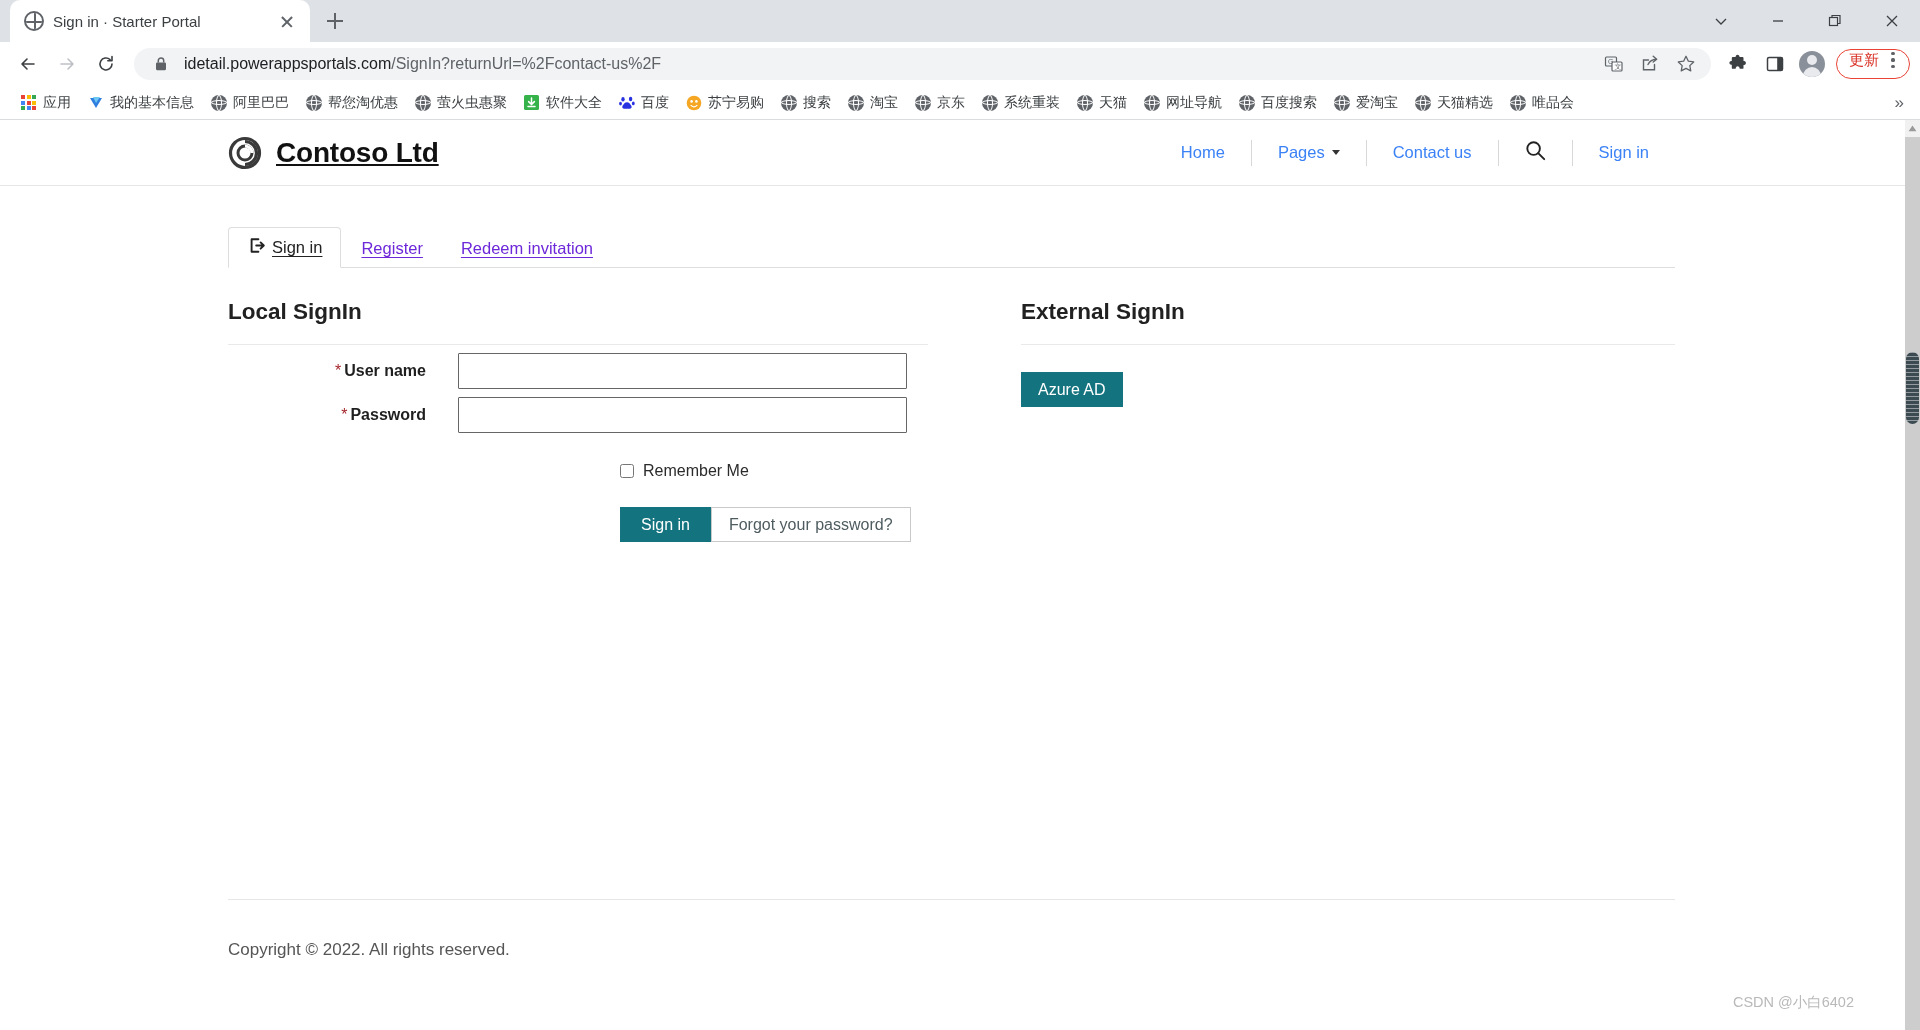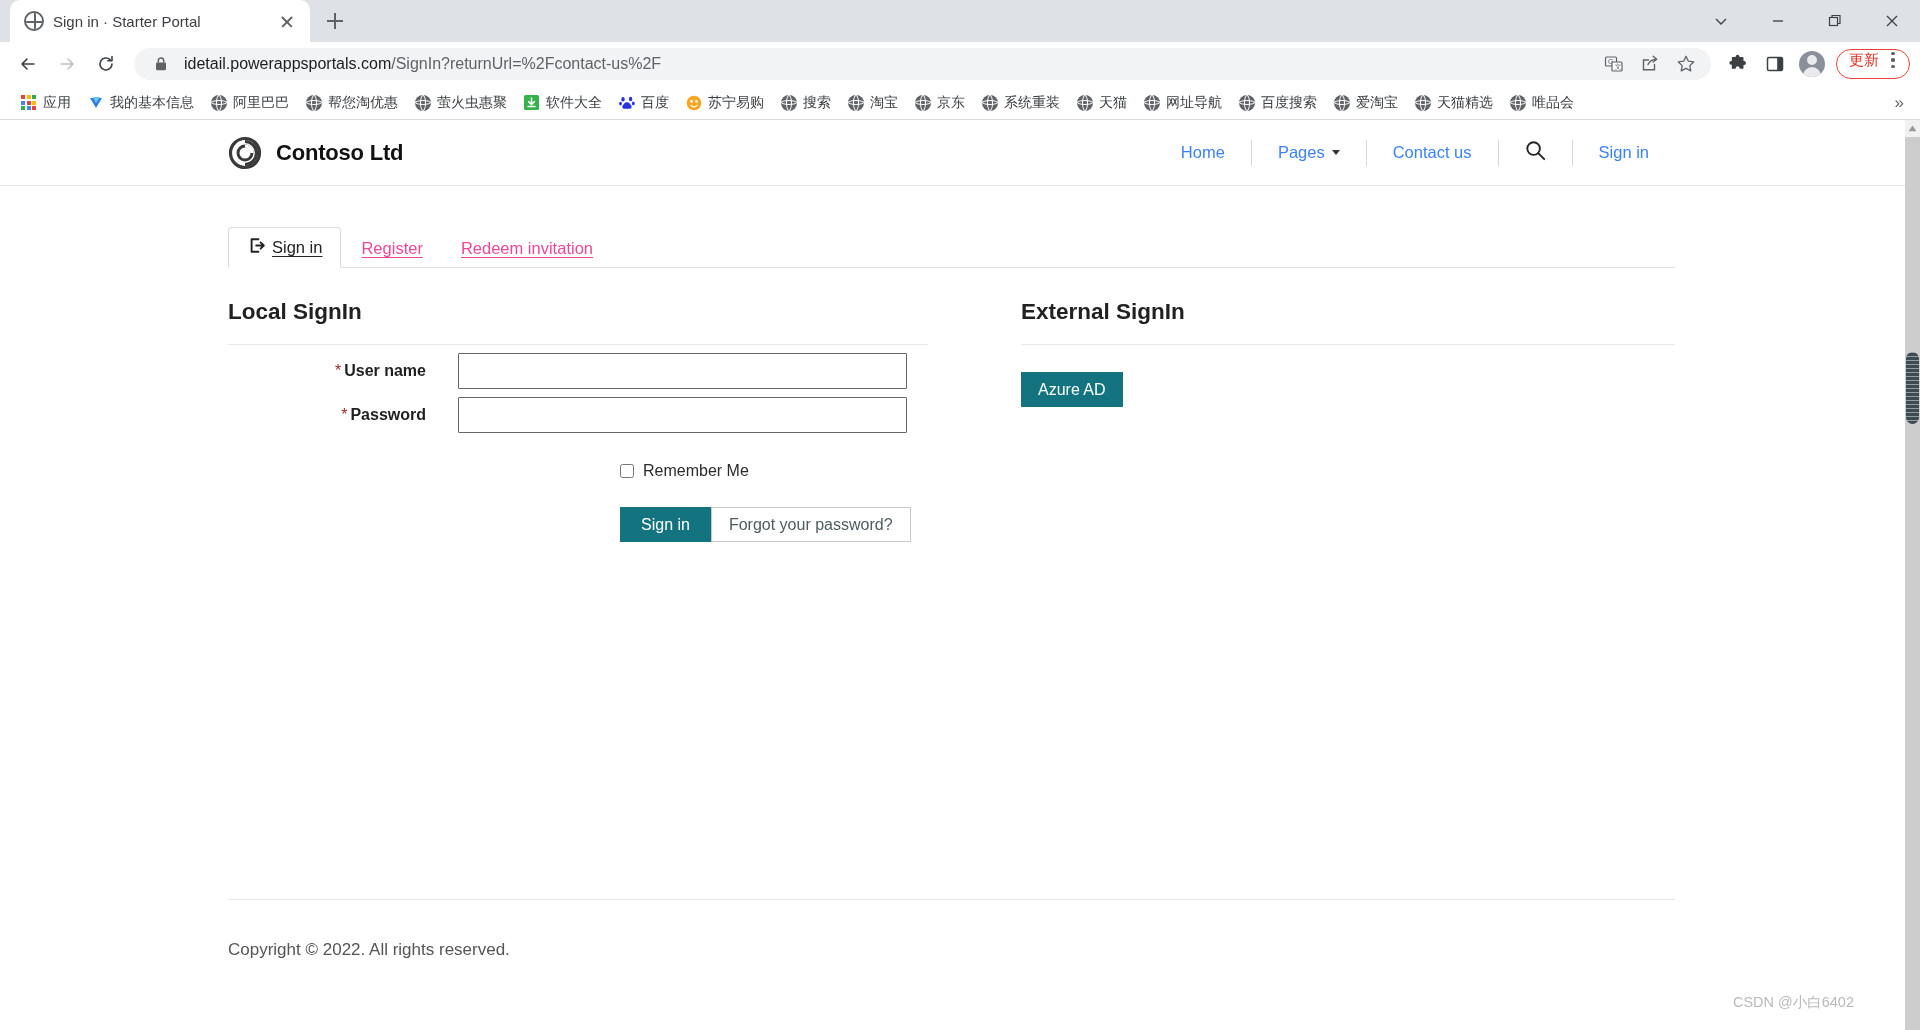--- a/index.html
+++ b/index.html
@@ -106,36 +106,36 @@
     position:absolute; left:0; top:120px; width:1920px; height:910px;
     background:#fff; overflow:hidden;
   }
   .pagescroll { width:1905px; height:910px; position:relative; background:#fff; }
 
   .site-header {
     height:66px; display:flex; align-items:center; justify-content:space-between;
     padding:0 230px 0 228px; border-bottom:1px solid #e6e6e6; background:#fff;
   }
   .brand { display:flex; align-items:center; gap:14px; cursor:pointer; }
-  .brand-name { font-size:22px; font-weight:bold; color:#111; letter-spacing:-0.2px; }
+  .brand-name { font-size:28px; font-weight:bold; color:#111; letter-spacing:-0.2px;text-decoration:underline; }
   .logo-mark { width:34px; height:34px; position:relative; }
 
   .navlinks { display:flex; align-items:center; height:100%; }
   .navlink {
     font-size:16.5px; color:#3b82f6; padding:0 26px; cursor:pointer; white-space:nowrap;
     display:flex; align-items:center; gap:7px;
   }
   .navdiv { width:1px; height:26px; background:#d8d8d8; }
   .caret { width:0;height:0;border-left:4.5px solid transparent;border-right:4.5px solid transparent;border-top:5px solid #333; }
 
   .content { padding:0 230px 0 228px; }
 
   .tabs-row { display:flex; align-items:flex-end; border-bottom:1px solid #ddd; margin-top:43px; height:39px; }
   .ptab {
-    font-size:16.5px; padding:9px 18px 9px 20px; color:#ec4899; cursor:pointer;
+    font-size:16.5px; padding:9px 18px 9px 20px; color:#6d28d9; cursor:pointer;
     display:flex; align-items:center; gap:6px; text-decoration:underline; text-underline-offset:3px;
   }
   .ptab.active {
     color:#222; background:#fff; border:1px solid #ddd; border-bottom:1px solid #fff;
     margin-bottom:-1px; border-radius:4px 4px 0 0;
   }
 
   .cols { display:flex; gap:0; margin-top:31px; }
   .col-left { width:700px; }
   .col-right { flex:1; padding-left:93px; }

